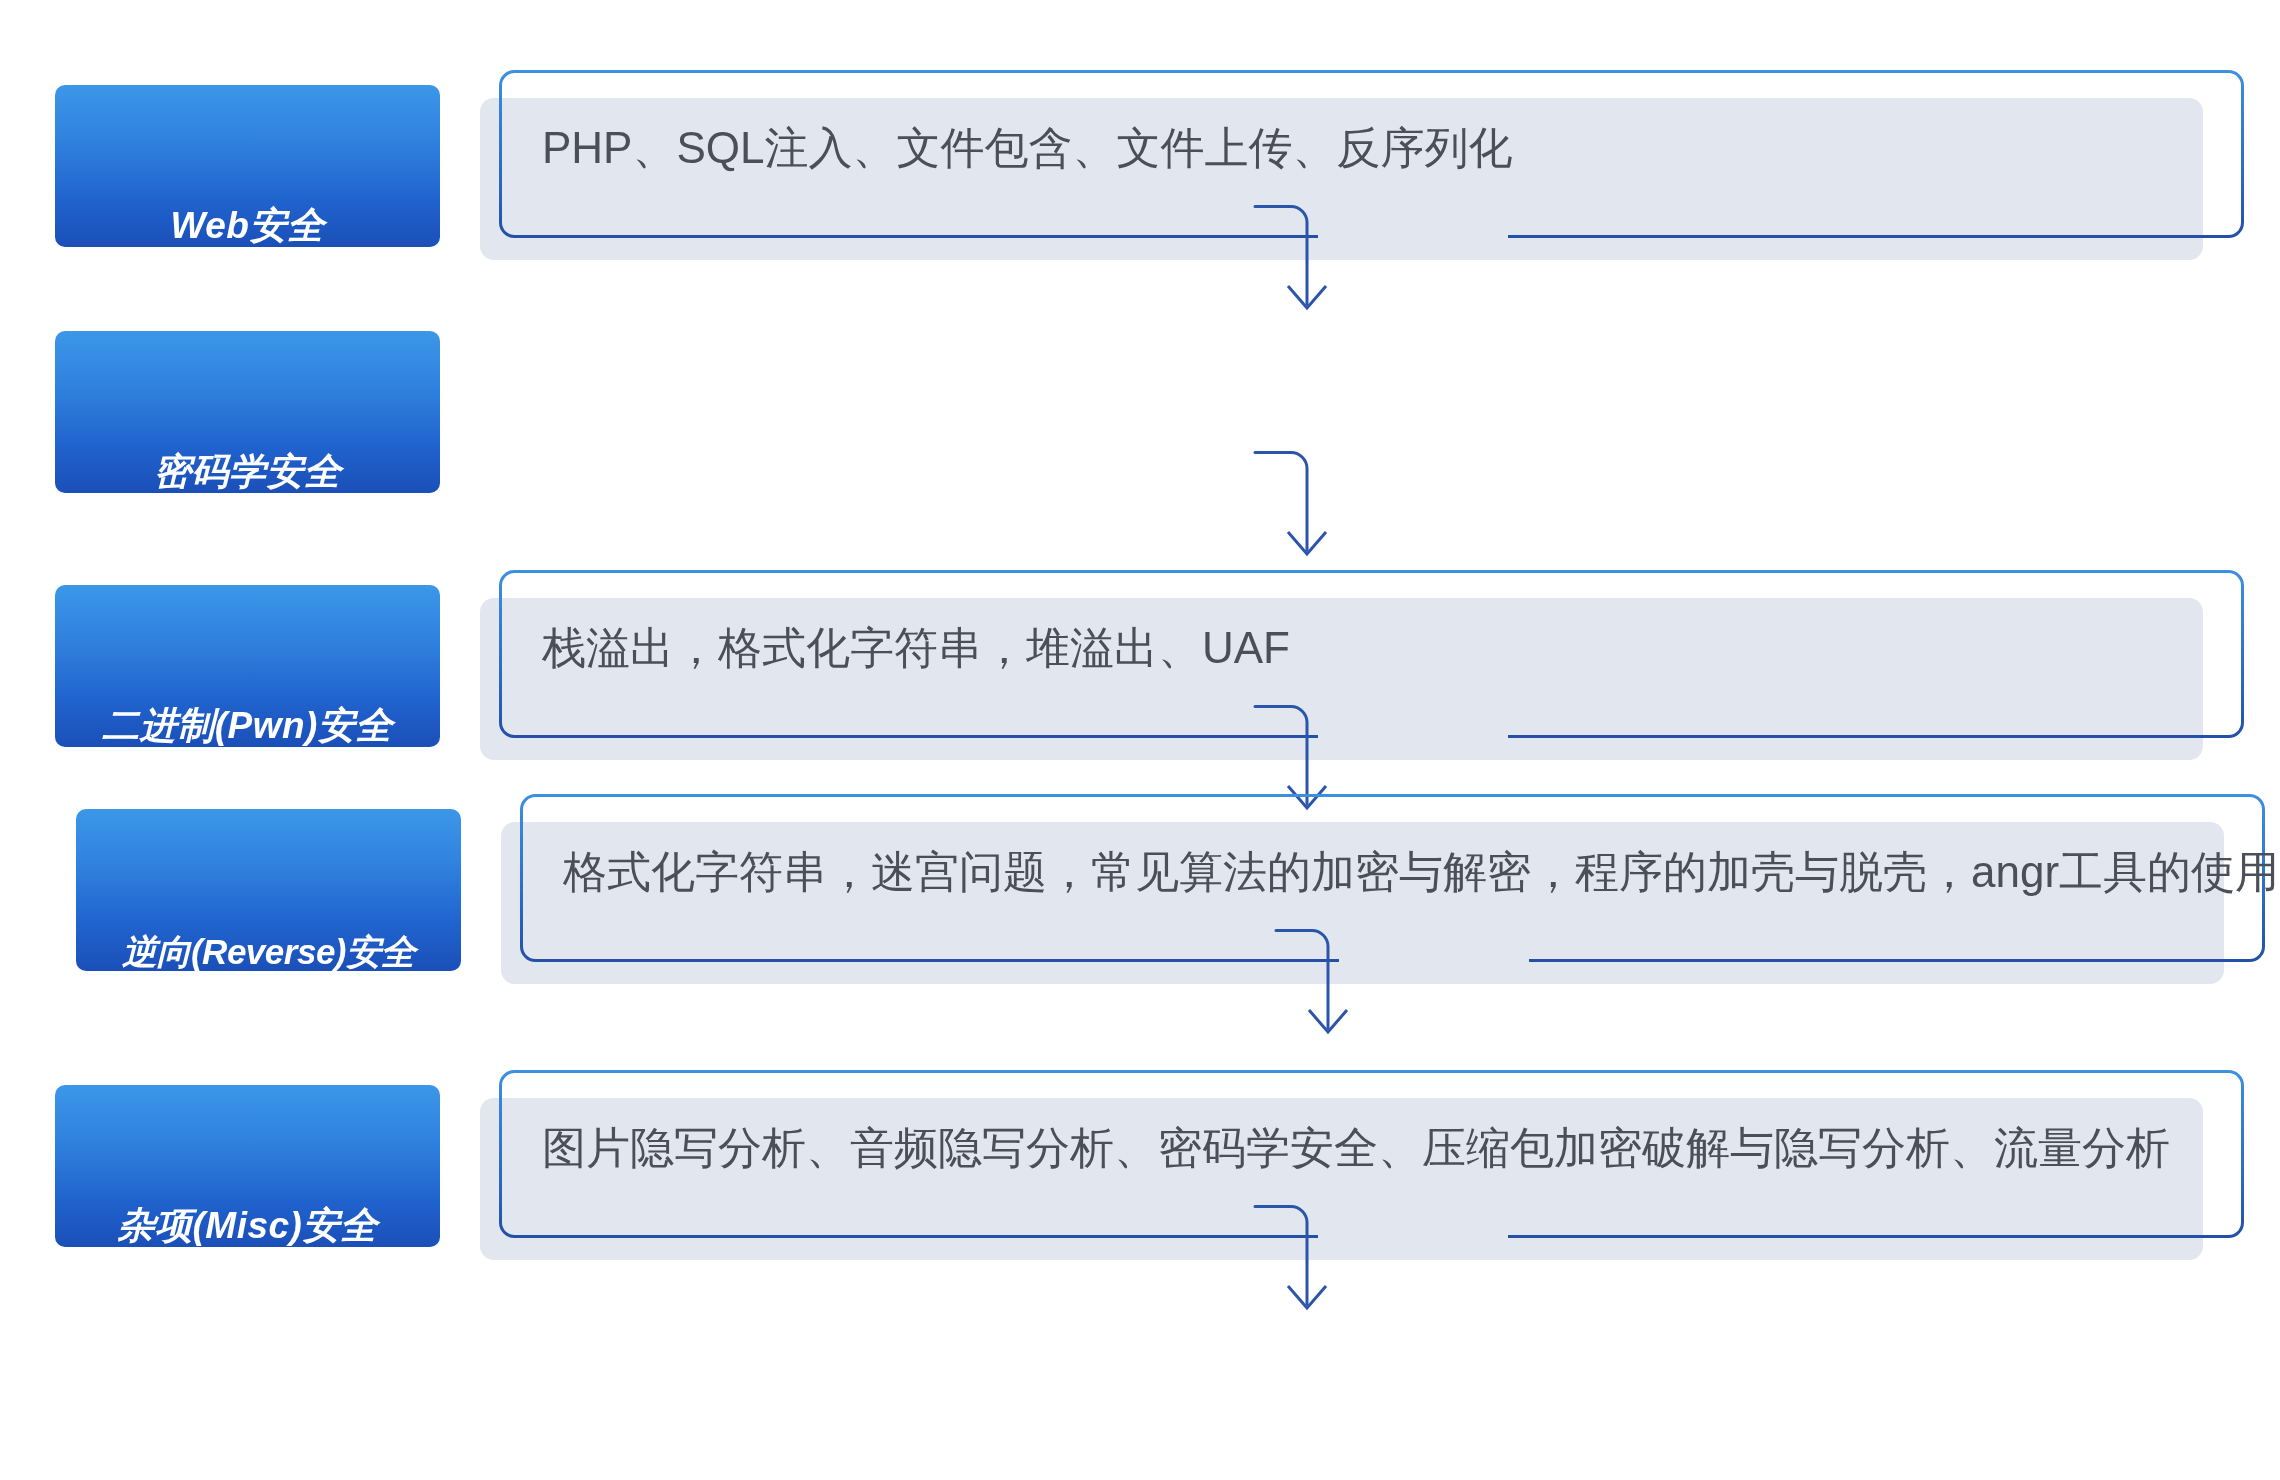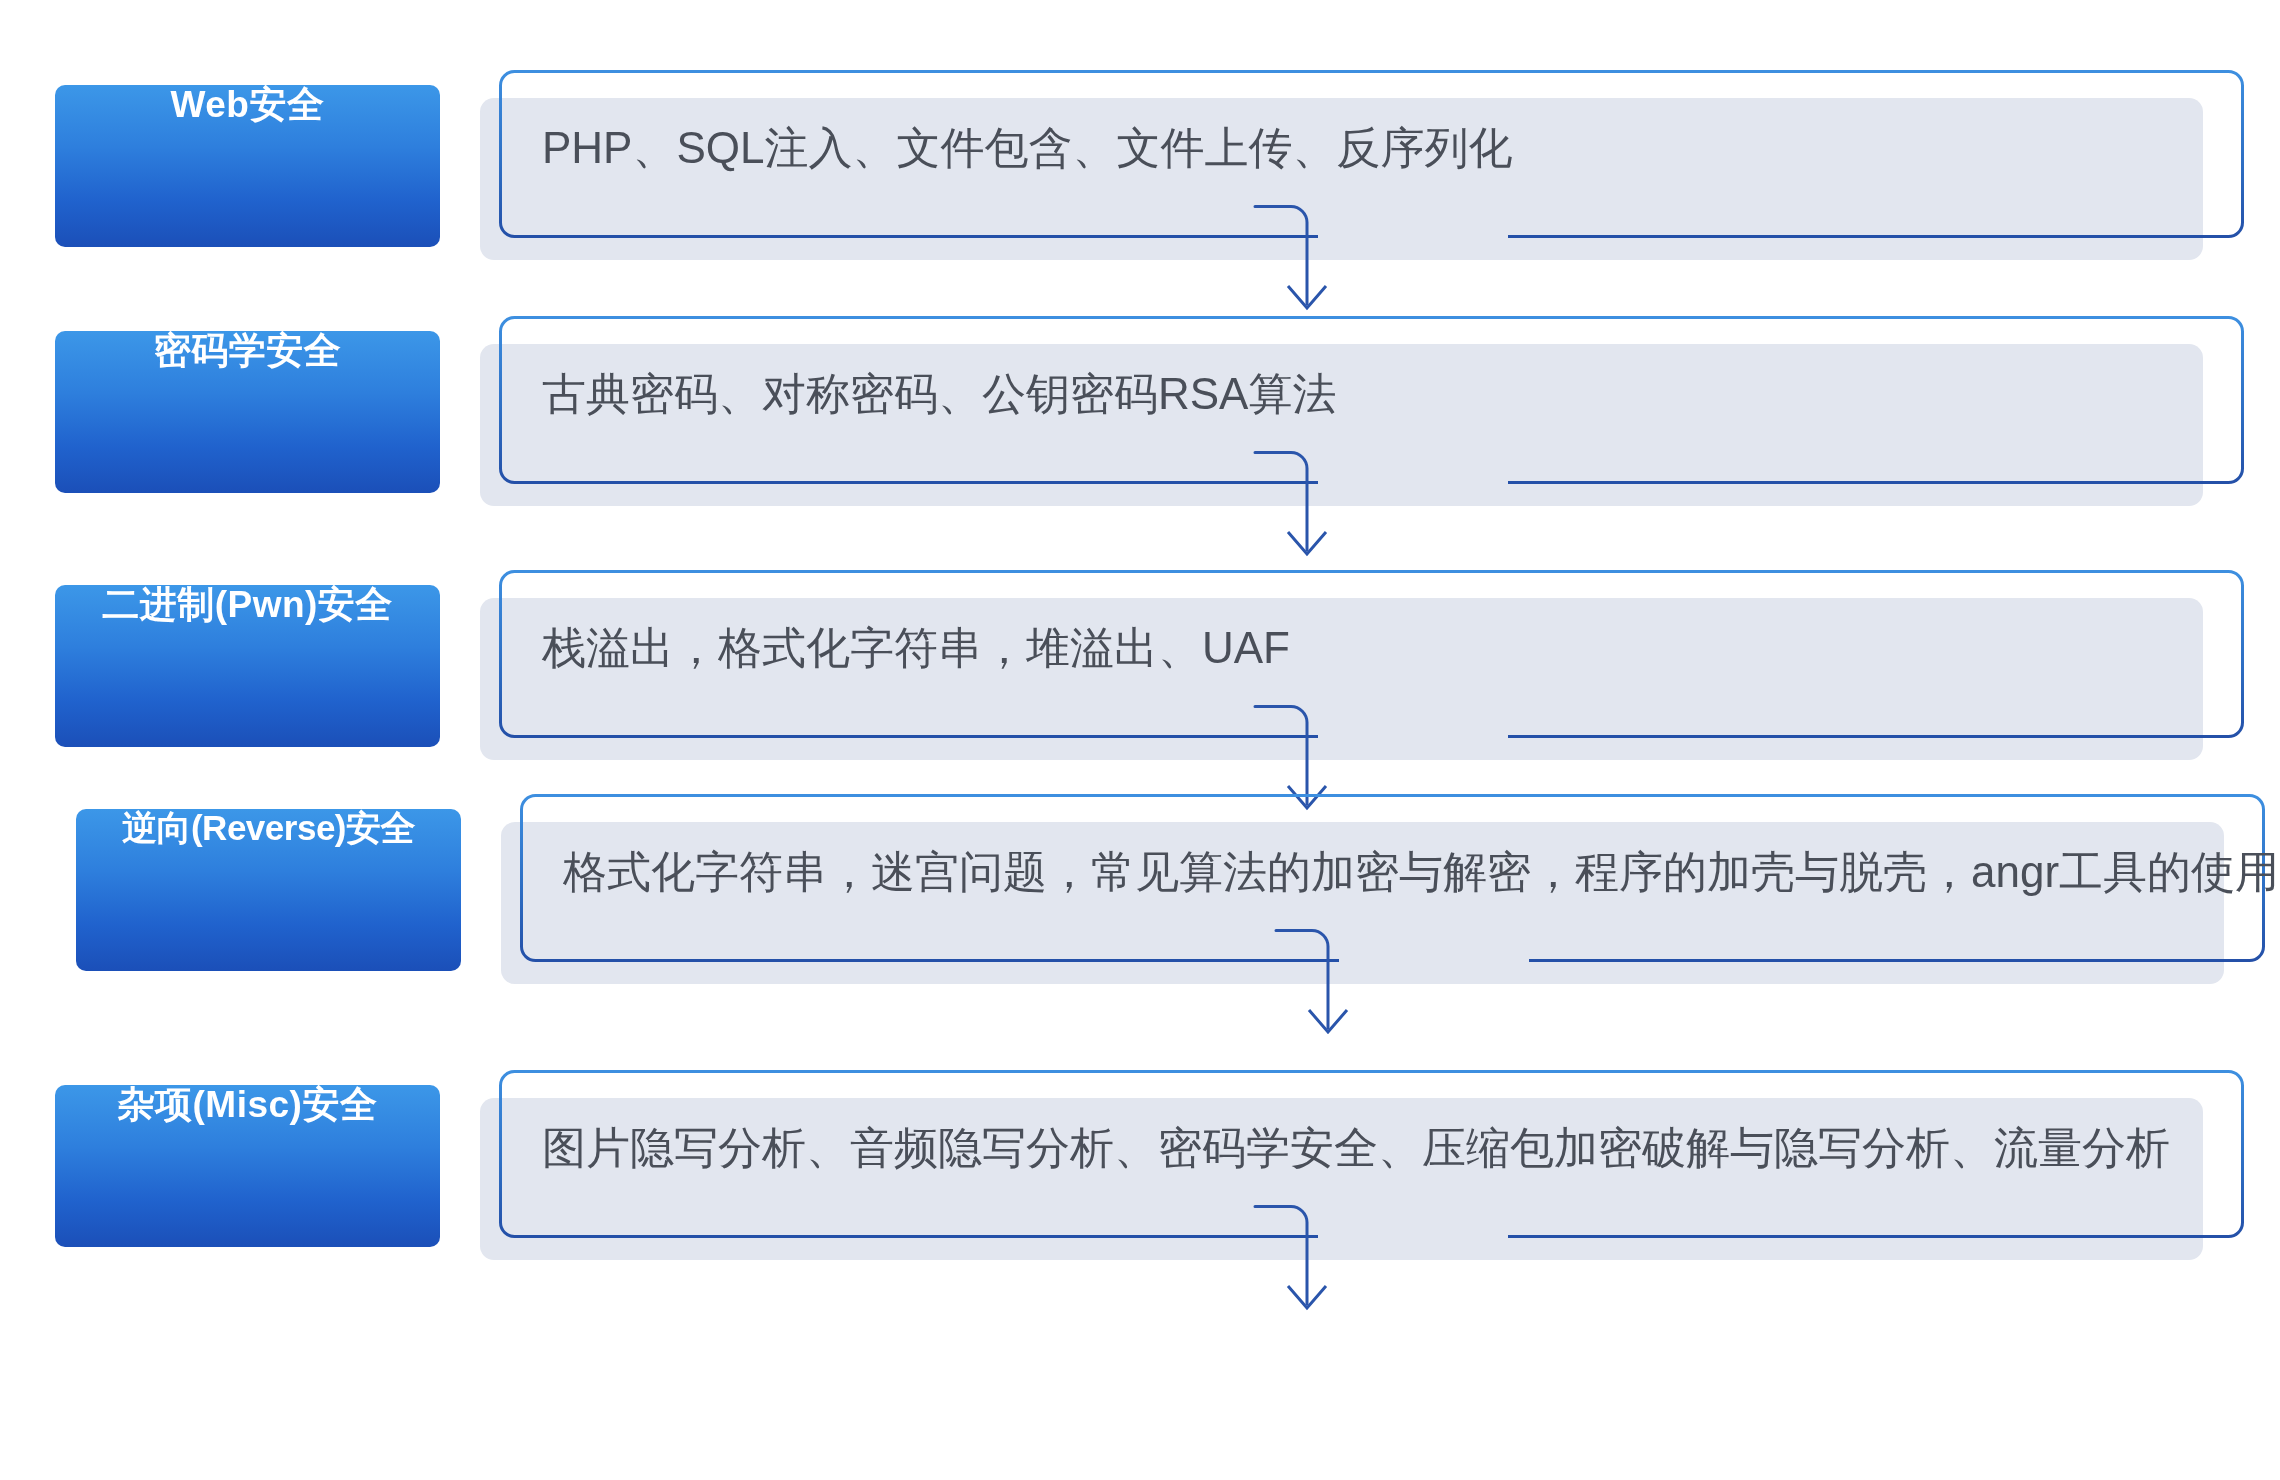--- a/index.html
+++ b/index.html
@@ -34,24 +34,25 @@
   
   .label-chip {
     position: absolute;
     left: 55px;
     top: 45px;
     width: 385px;
     height: 162px;
     border-radius: 10px;
     background: linear-gradient(180deg, #3c97e8 0%, #2e7fdd 38%, #2062cd 72%, #1b4fb8 100%);
     display: flex;
-    align-items: flex-start;
+    align-items: flex-end;
     justify-content: center;
     box-sizing: border-box;
     padding: 0 10px;
+    font-style: italic;
   }
   .label-chip-text {
     color: #ffffff;
     font-size: 37px;
     font-weight: 700;
     letter-spacing: 0.5px;
     line-height: 1.1;
     white-space: nowrap;
     text-align: center;
   }
@@ -159,46 +160,20 @@
     </div>
 
   </div>
 
   <div class="flow-row" style="top: 286px;">
 
     <div class="label-chip">
       <span class="label-chip-text">密码学安全</span>
     </div>
 
-    <div class="content-wrap">
-      <div class="content-shadow"></div>
-      <div class="content-frame">
-        <svg width="1747" height="168" viewBox="0 0 1747 168" aria-hidden="true">
-          <defs>
-            <linearGradient class="frame-grad" x1="0" y1="0" x2="0" y2="1" id="frameGrad1">
-              <stop offset="0%" stop-color="#3d8fe0"></stop>
-              <stop offset="55%" stop-color="#2e6fc4"></stop>
-              <stop offset="100%" stop-color="#2450a8"></stop>
-            </linearGradient>
-          </defs>
-
-          <path class="frame-path" d="M 1010 166.5
-                   L 1730 166.5
-                   A 14 14 0 0 0 1744.5 152.5
-                   L 1744.5 16
-                   A 14 14 0 0 0 1730 1.5
-                   L 17 1.5
-                   A 14 14 0 0 0 2.5 16
-                   L 2.5 152.5
-                   A 14 14 0 0 0 17 166.5
-                   L 820 166.5" fill="none" stroke-width="3" stroke-linecap="butt" stroke-linejoin="round" stroke="url(#frameGrad1)"></path>
-        </svg>
-      </div>
-      <div class="content-text">古典密码、对称密码、公钥密码RSA算法</div>
-    </div>
 
     <div class="connector">
       <svg width="180" height="150" viewBox="0 0 180 150" aria-hidden="true">
         <path d="M 0 6.5 L 36 6.5 A 16 16 0 0 1 52 22.5 L 52 104" fill="none" stroke="#2a55ab" stroke-width="3" stroke-linecap="round" stroke-linejoin="round"></path>
         <path d="M 33 86 L 52 108 L 71 86" fill="none" stroke="#2a55ab" stroke-width="3" stroke-linecap="butt" stroke-linejoin="miter"></path>
       </svg>
     </div>
 
   </div>
 

